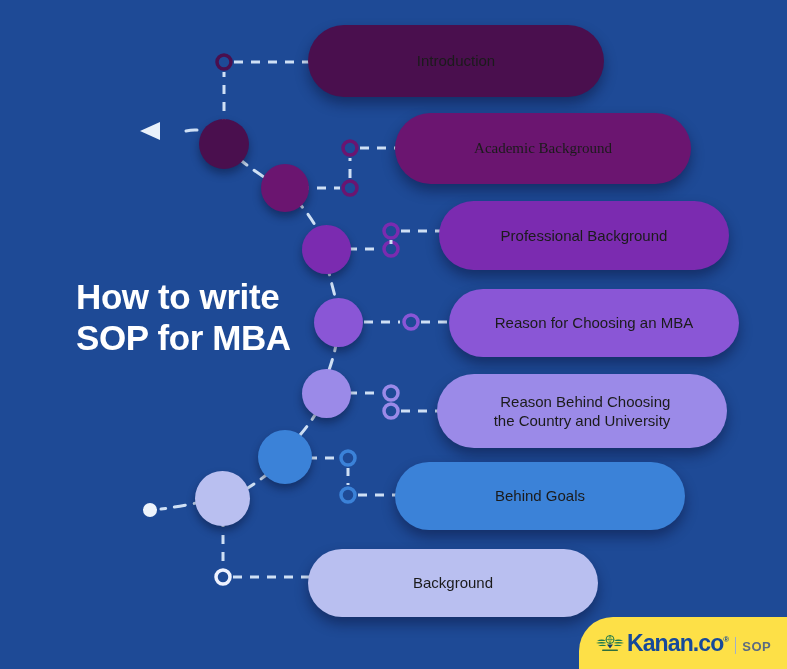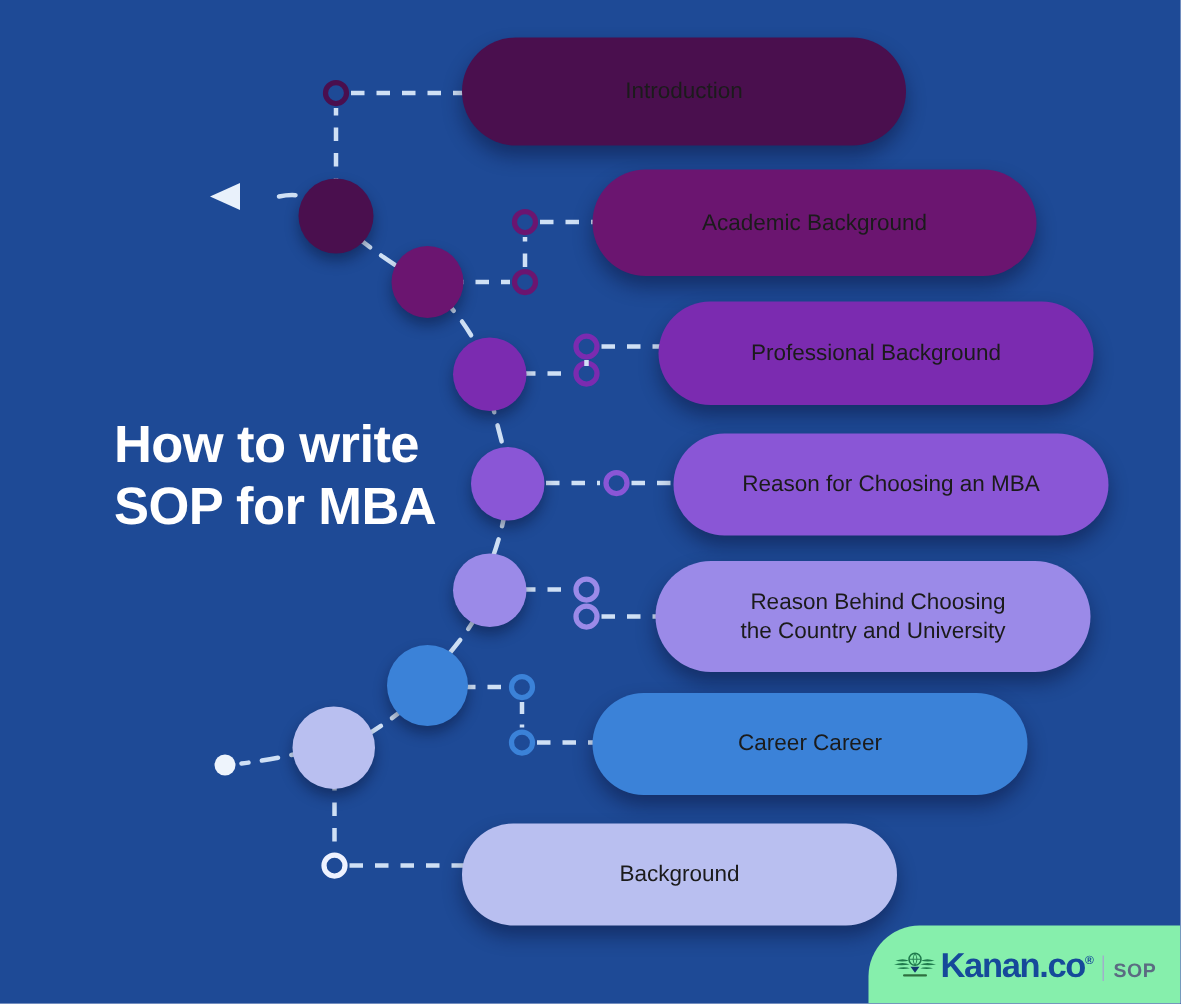--- a/index.html
+++ b/index.html
@@ -79,21 +79,21 @@
     background:var(--ring);
     z-index:-1;
     box-shadow:0 5px 9px rgba(5,9,35,0.40);
   }
 
   
   #logo-plate {
     position:absolute;
     right:0; bottom:0;
     width:208px; height:52px;
-    background:#86efac;
+    background:#fde047;
     border-top-left-radius:34px;
     display:flex;
     align-items:center;
     z-index:6;
     padding-left:16px;
   }
   #logo-emblem { width:30px; height:24px; flex:0 0 auto; margin-right:2px; }
   #logo-word {
     color:#16499a;
     font-size:23px;
@@ -184,41 +184,41 @@
   <div class="node" style="--ring:#7b2bb0; left:311px; top:234px; width:31px; height:31px;"></div>
   <div class="node" style="--ring:#8a56d6; left:323px; top:307px; width:31px; height:31px;"></div>
   <div class="node" style="--ring:#9b8ae8; left:311px; top:378px; width:31px; height:31px;"></div>
   <div class="node" style="--ring:#3b82d8; left:267px; top:439px; width:36px; height:36px;"></div>
   <div class="node" style="--ring:#b9bff0; left:204px; top:480px; width:37px; height:37px;"></div>
 
   <div class="pill" style="--ring:#4a0f4e; left:317px; top:32px; width:278px; height:58px;">
     <span class="ptxt">Introduction</span>
   </div>
 
-  <div class="pill" style="--ring:#6b1570; left:404px; top:120px; width:278px; height:57px;">
+  <div class="pill" style="--ring:#6b1570; left:404px; top:120px; width:278px; height:57px;font-family:Liberation Serif, serif;">
     <span class="ptxt">Academic Background</span>
   </div>
 
   <div class="pill" style="--ring:#7b2bb0; left:448px; top:208px; width:272px; height:55px;">
     <span class="ptxt">Professional Background</span>
   </div>
 
   <div class="pill" style="--ring:#8a56d6; left:458px; top:296px; width:272px; height:54px;">
     <span class="ptxt">Reason for Choosing an MBA</span>
   </div>
 
   <div class="pill" style="--ring:#9b8ae8; left:446px; top:381px; width:272px; height:60px;">
     <span class="ptxt">
       <span>Reason Behind Choosing</span><br>
       <span>the Country and University</span>
     </span>
   </div>
 
   <div class="pill" style="--ring:#3b82d8; left:404px; top:469px; width:272px; height:54px;">
-    <span class="ptxt">Career Career</span>
+    <span class="ptxt">Behind Goals</span>
   </div>
 
   <div class="pill" style="--ring:#b9bff0; left:317px; top:556px; width:272px; height:54px;">
     <span class="ptxt">Background</span>
   </div>
 
   <div id="logo-plate">
     <svg id="logo-emblem" viewBox="0 0 60 44" xmlns="http://www.w3.org/2000/svg">
       <g fill="#1f7a4d">
         <path d="M4 17 q10 -4 18 0 q-9 2 -18 0 z"></path>

